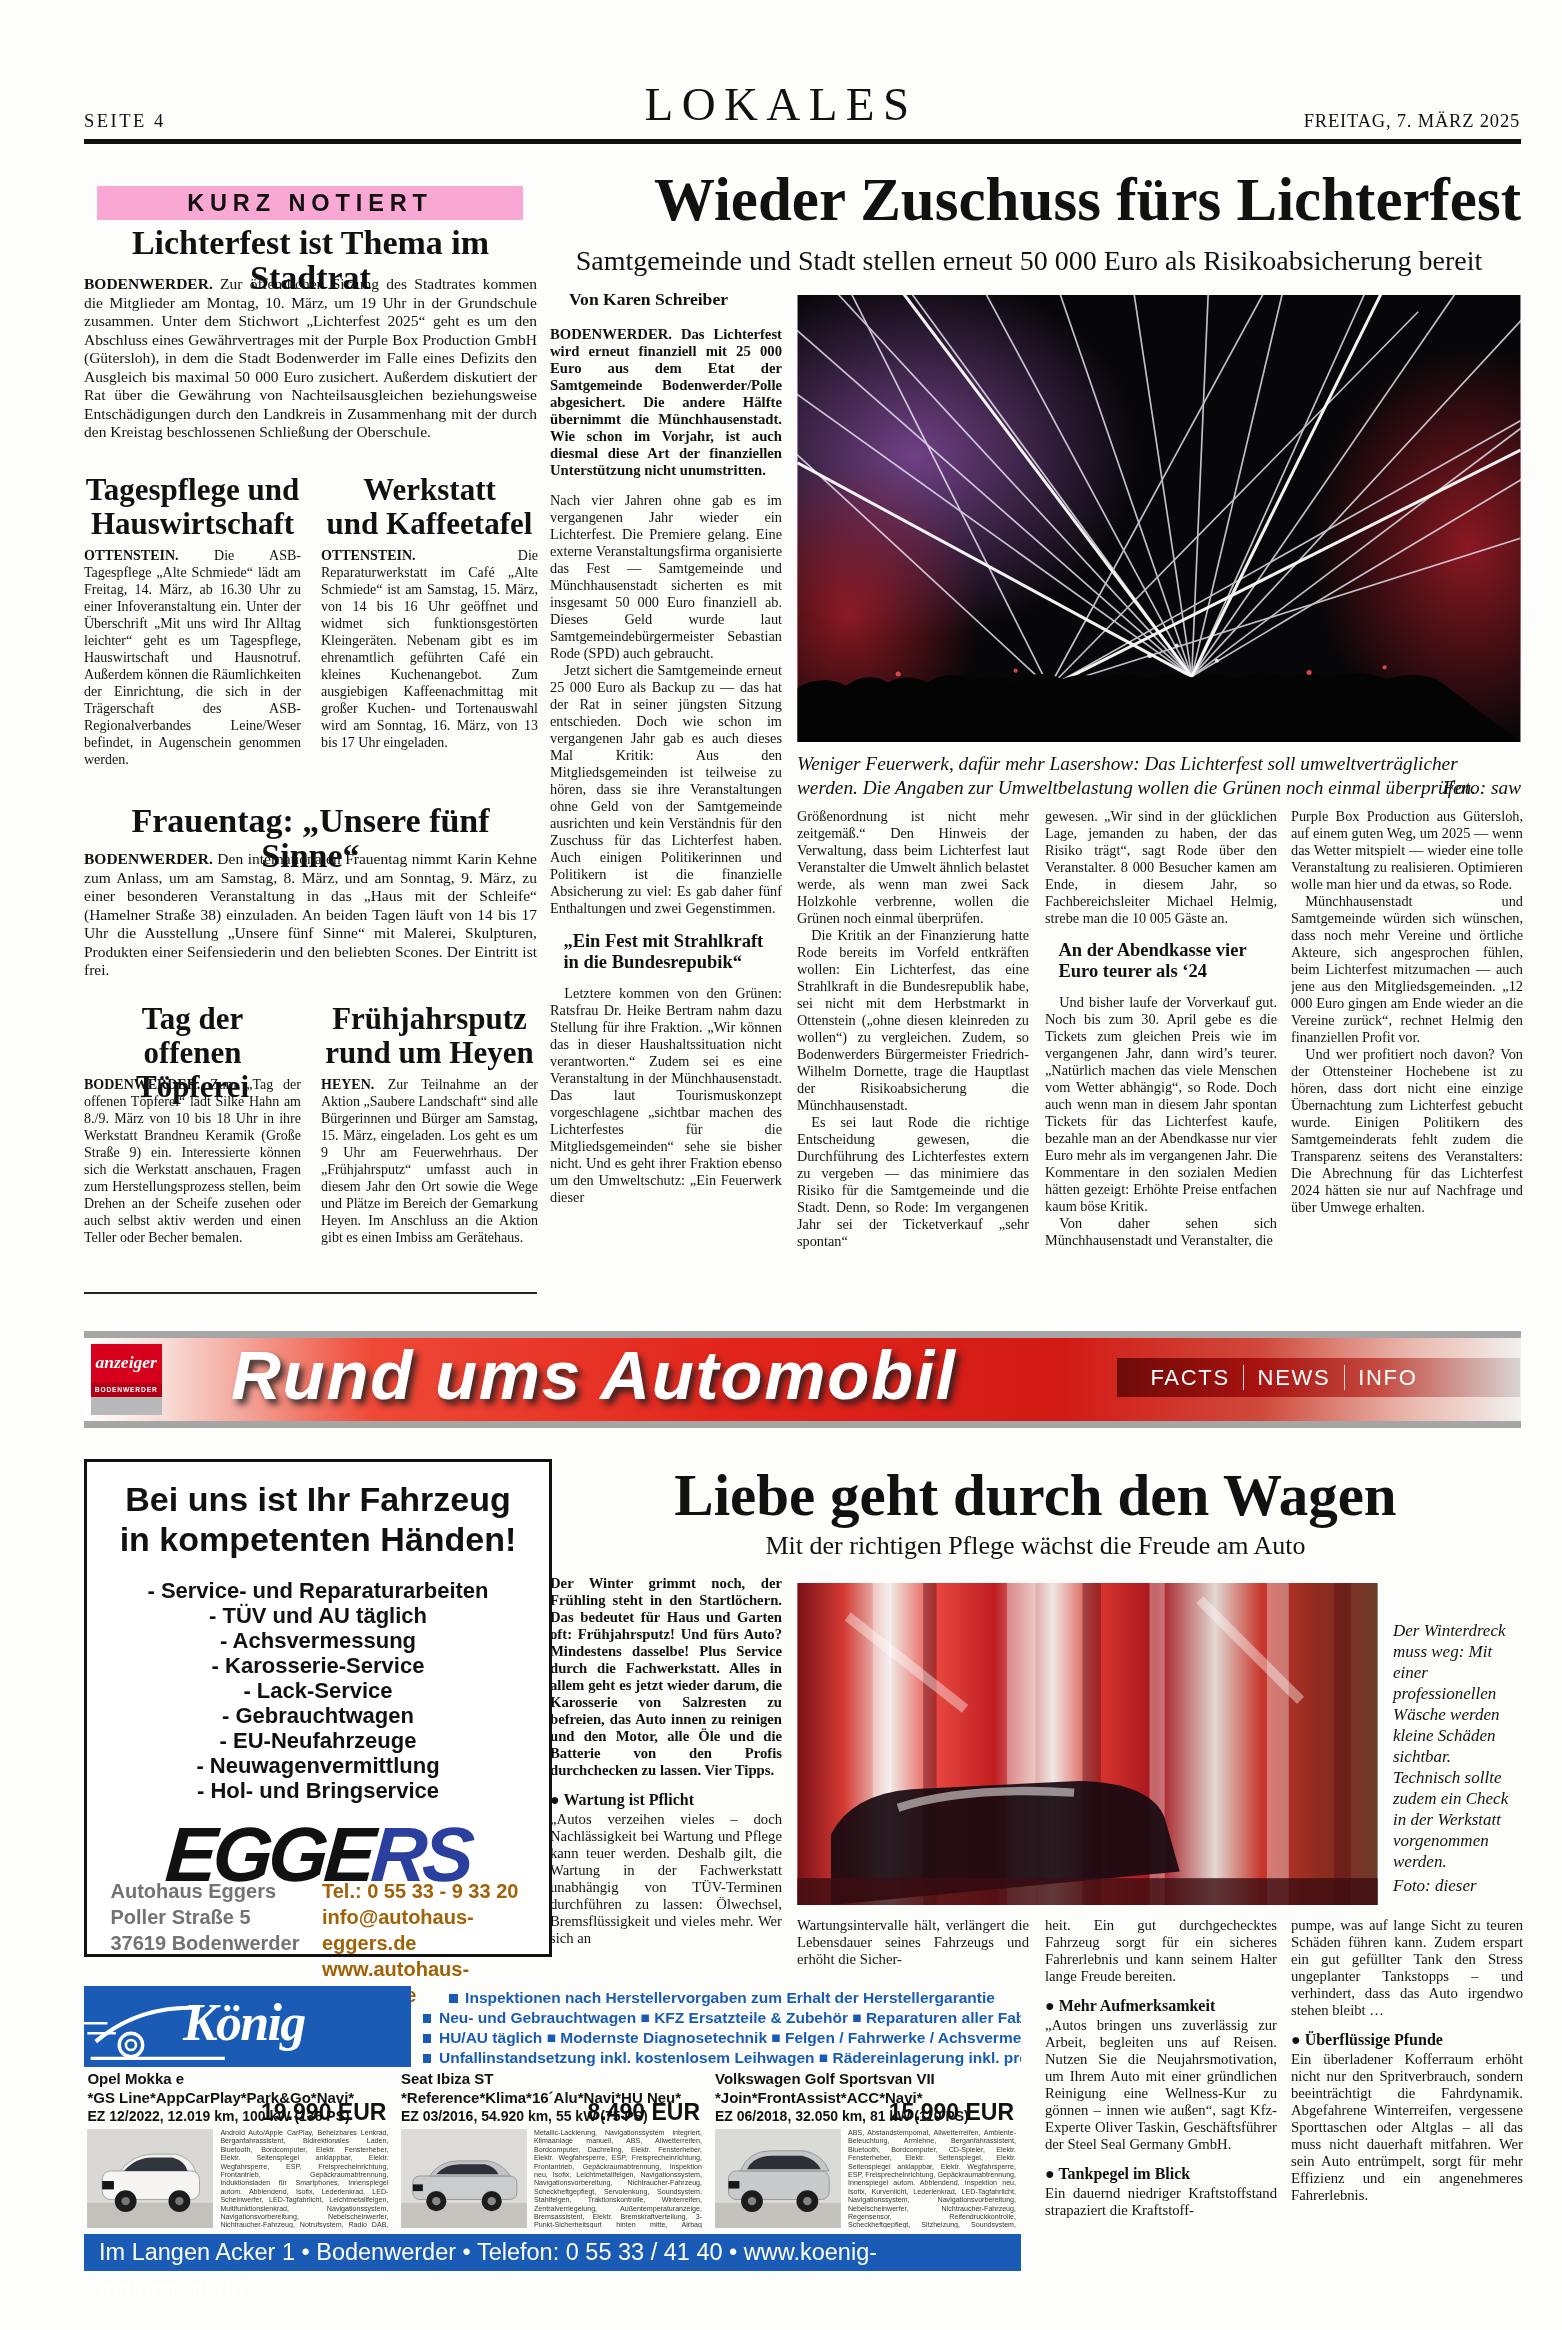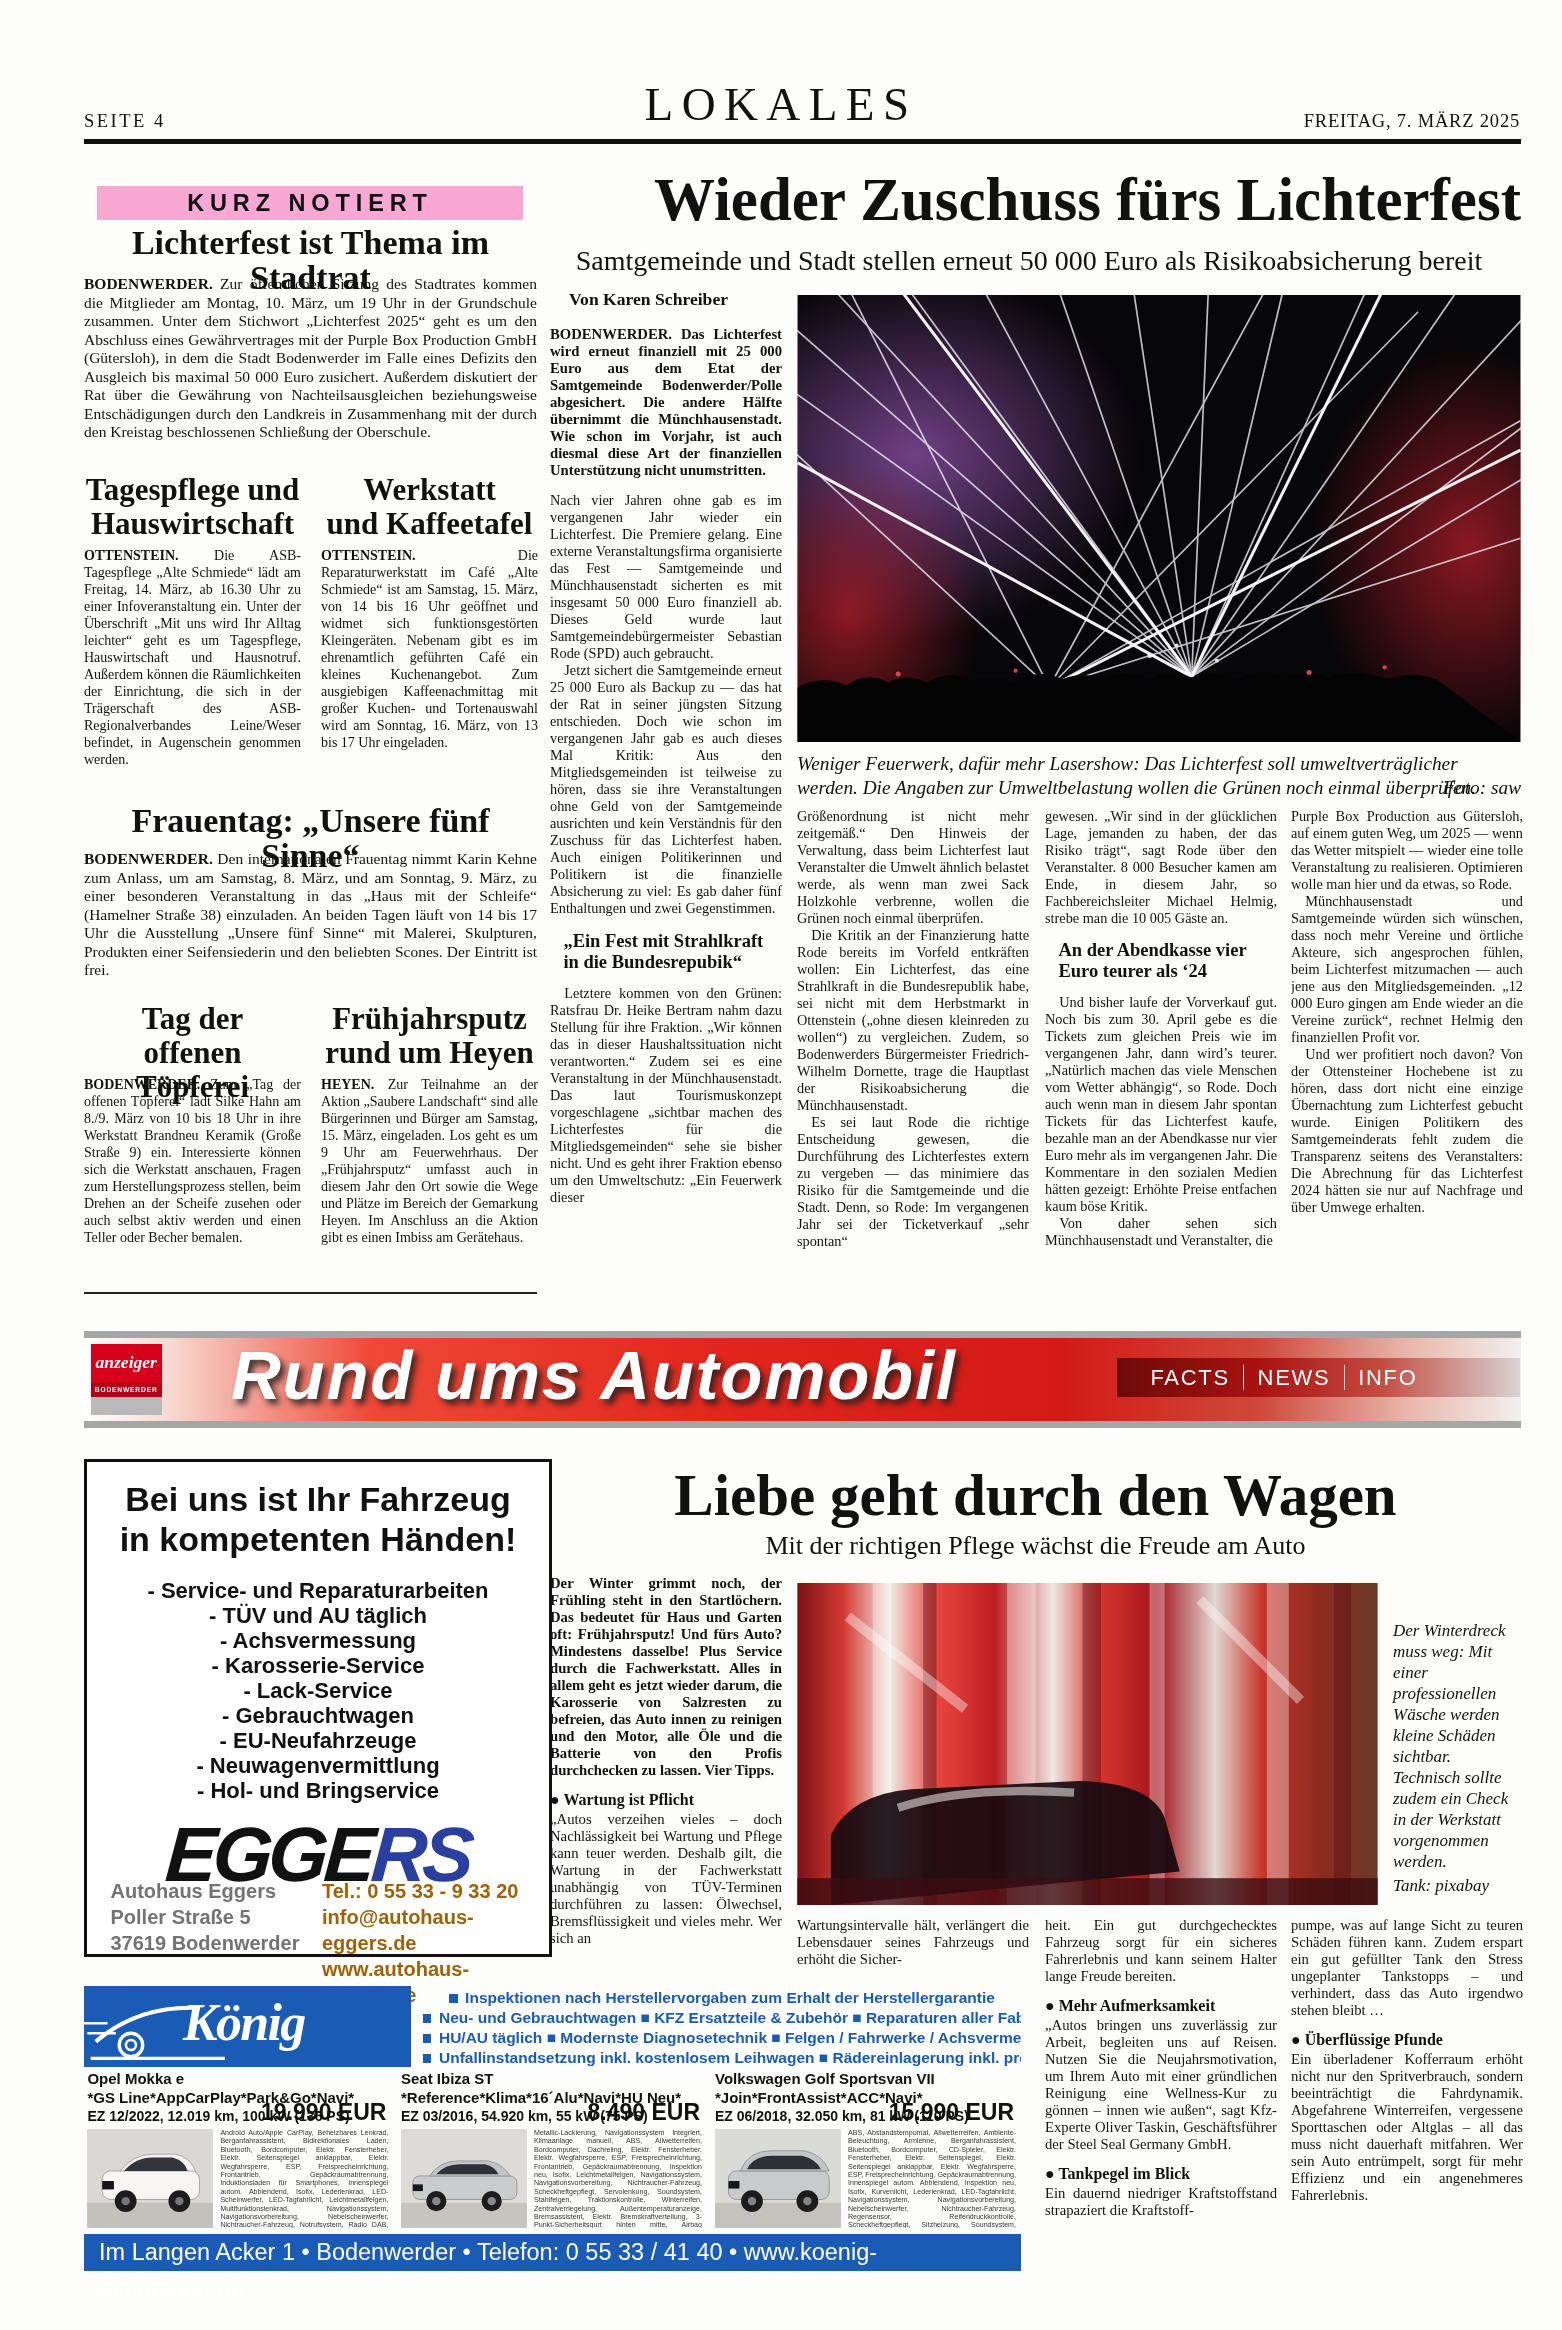--- a/index.html
+++ b/index.html
@@ -327,21 +327,21 @@
       <g stroke="#ffffff" stroke-width="12" opacity="0.4">
         <line x1="60" y1="40" x2="200" y2="150"></line>
           <line x1="480" y1="20" x2="600" y2="140"></line>
       </g>
       <rect y="352" width="692" height="32" fill="#3c0d12" opacity="0.8"></rect>
     </svg>
   </div>
 
   <div class="abs side-caption">
     <span>Der Winterdreck muss weg: Mit einer professionellen Wäsche werden kleine Schäden sichtbar. Technisch sollte zudem ein Check in der Werkstatt vorgenommen werden.</span>
-    <div class="side-credit">Tank: pixabay</div>
+    <div class="side-credit">Foto: dieser</div>
   </div>
 
   <div class="abs ncol" style="left:550px;top:1575px;height:430px;font-size:14.7px;line-height:17px;">
     <p class="lead">Der Winter grimmt noch, der Frühling steht in den Startlöchern. Das bedeutet für Haus und Garten oft: Frühjahrsputz! Und fürs Auto? Mindestens dasselbe! Plus Service durch die Fachwerkstatt. Alles in allem geht es jetzt wieder darum, die Karosserie von Salzresten zu befreien, das Auto innen zu reinigen und den Motor, alle Öle und die Batterie von den Profis durchchecken zu lassen. Vier Tipps.</p>
     <div class="tip-head">●  Wartung ist Pflicht</div>
     <p>„Autos verzeihen vieles – doch Nachlässigkeit bei Wartung und Pflege kann teuer werden. Deshalb gilt, die Wartung in der Fachwerkstatt unabhängig von TÜV-Terminen durchführen zu lassen: Ölwechsel, Bremsflüssigkeit und vieles mehr. Wer sich an</p>
   </div>
   <div class="abs ncol" style="left:797px;top:1917px;height:67px;font-size:14.7px;line-height:17px;">
     <p>Wartungsintervalle hält, verlängert die Lebensdauer seines Fahrzeugs und erhöht die Sicher-</p>
   </div>

